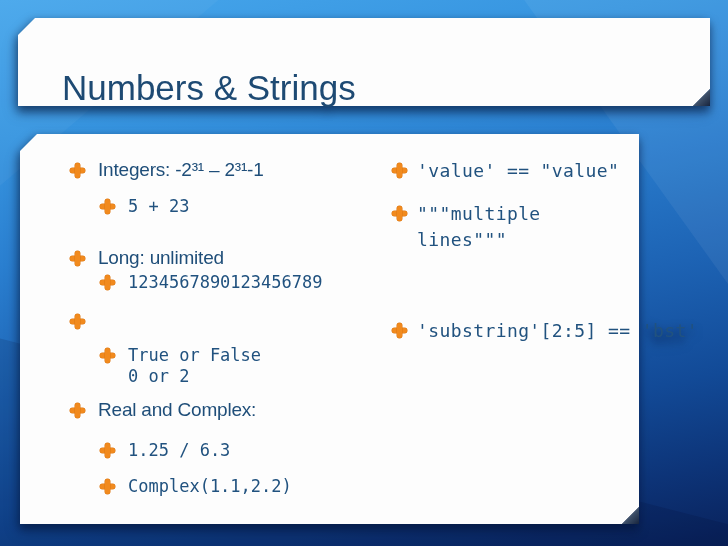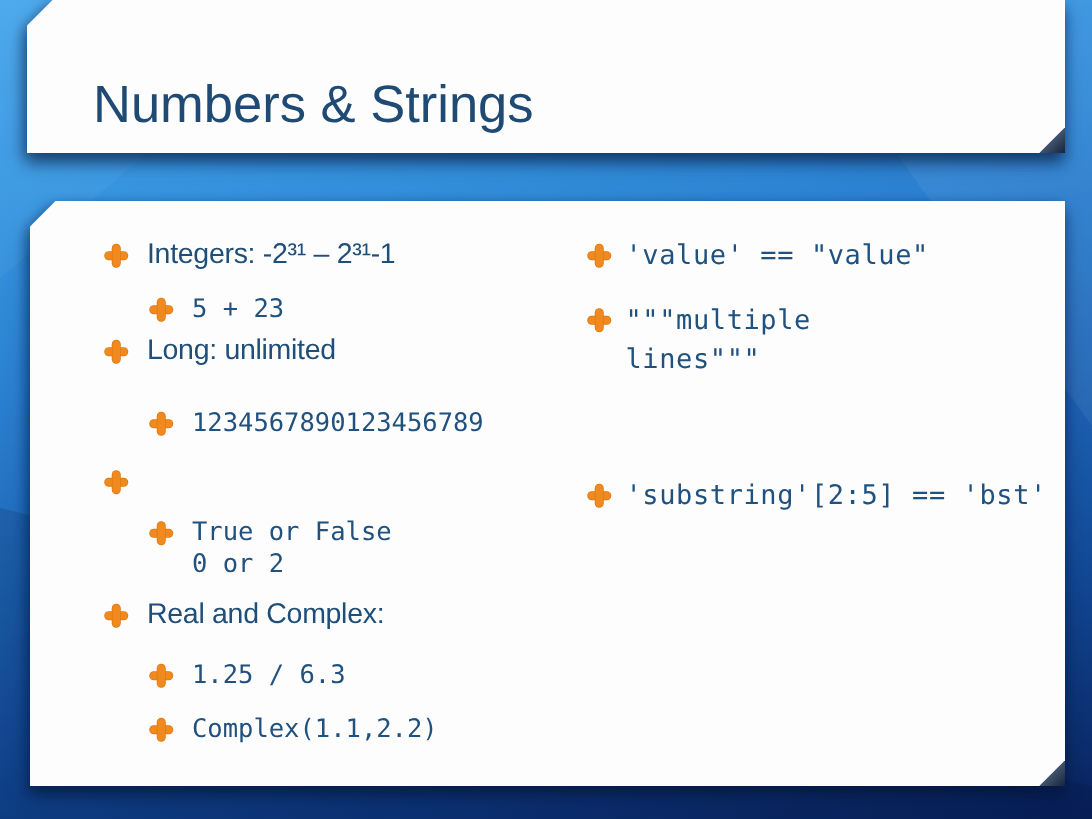--- a/index.html
+++ b/index.html
@@ -24,22 +24,22 @@
   
   .float{position:absolute;
     filter:drop-shadow(0 6px 5px rgba(4,20,55,.55)) drop-shadow(-3px 2px 4px rgba(4,20,55,.3));}
   .sheet{position:absolute;inset:0;background:#fdfdfd;
     clip-path:polygon(17px 0, 100% 0, 100% calc(100% - 17px),
                       calc(100% - 17px) 100%, 0 100%, 0 17px);}
   .fold{position:absolute;right:0;bottom:0;width:17px;height:17px;
     clip-path:polygon(0 100%, 100% 0, 100% 100%);
     background:linear-gradient(135deg,#cdd8e3 0%,#8496ab 18%,#3d4f68 55%,#16233c 100%);}
 
-  .title-wrap{left:18px;top:0;width:692px;height:102px;text-align:right;}
-  .panel-wrap{left:20px;top:134px;width:690px;height:390px;}
+  .title-wrap{left:18px;top:18px;width:692px;height:88px;text-align:right;}
+  .panel-wrap{left:20px;top:134px;width:619px;height:390px;}
 
   .slide-title{position:absolute;left:44px;top:49px;
     font-size:35px;line-height:42px;color:#1e4a73;letter-spacing:0px;}
 
   
   .row{position:absolute;display:flex;align-items:flex-start;white-space:pre;}
   .row .txt{display:block;}
   .lv1{left:50px;}
   .lv2{left:80px;}
   .rcol{left:372px;}
@@ -80,21 +80,21 @@
     <div class="fold"></div>
 
     <div class="row lv1 sans" style="top:24px">
       <span class="plus"></span>
       <span class="txt">Integers: -2³¹ – 2³¹-1</span>
     </div>
     <div class="row lv2 code" style="top:60px">
       <span class="plus"></span>
       <span class="txt">5 + 23</span>
     </div>
-    <div class="row lv1 sans" style="top:88px">
+    <div class="row lv1 sans" style="top:112px">
       <span class="plus"></span>
       <span class="txt">Long: unlimited</span>
     </div>
     <div class="row lv2 code" style="top:136px">
       <span class="plus"></span>
       <span class="txt">1234567890123456789</span>
     </div>
     <div class="row lv1 sans" style="top:175px">
       <span class="plus"></span>
     </div>

